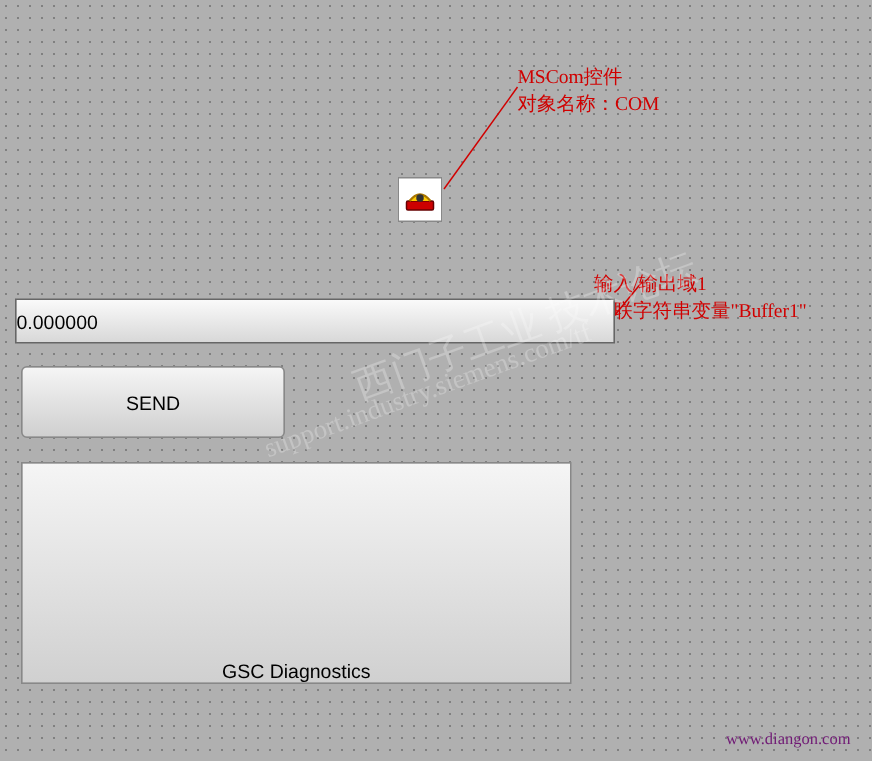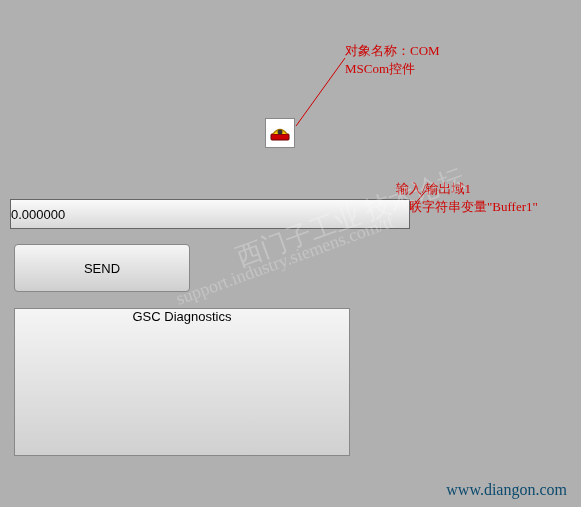--- a/index.html
+++ b/index.html
@@ -71,62 +71,62 @@
     border: 1px solid #888;
     border-radius: 4px;
     font-size: 13px;
     color: #000;
     cursor: pointer;
   }
   .diagnostics-panel {
     position: absolute;
     left: 14px;
     top: 308px;
-    width: 336px;
+    width: 367px;
     height: 148px;
     background: linear-gradient(to bottom, #f5f5f5, #d0d0d0);
     border: 1px solid #888;
     display: flex;
-    align-items: flex-start;
+    align-items: flex-end;
     justify-content: center;
     font-size: 13px;
     color: #000;
   }
   .watermark {
     position: absolute;
     font-family: "SimSun", serif;
     color: rgba(255,255,255,0.25);
     font-size: 26px;
     transform: rotate(-20deg);
     pointer-events: none;
     white-space: nowrap;
   }
   .wm1 { left: 230px; top: 200px; }
   .wm2 { left: 170px; top: 250px; font-size: 18px; }
   .footer-mark {
     position: absolute;
     right: 14px;
     bottom: 8px;
-    color: #0c4a6e;
-    font-size: 16px;
+    color: #701a75;
+    font-size: 11px;
     font-family: serif;
     margin-top: 40px;
   }
 </style>
 </head>
 <body>
 
 <svg class="leader-line" style="left:0;top:0;width:581px;height:507px;">
   <line x1="296" y1="126" x2="345" y2="58"></line>
   <line x1="410" y1="210" x2="428" y2="188"></line>
 </svg>
 
 <div class="annotation annotation-mscom">
+  <div>MSCom控件</div>
   <div>对象名称：COM</div>
-  <div>MSCom控件</div>
 </div>
 
 <div class="annotation annotation-io">
   <div>输入/输出域1</div>
   <div>关联字符串变量"Buffer1"</div>
 </div>
 
 <div class="mscom-icon">
   <span>
     <svg viewBox="0 0 24 24">

